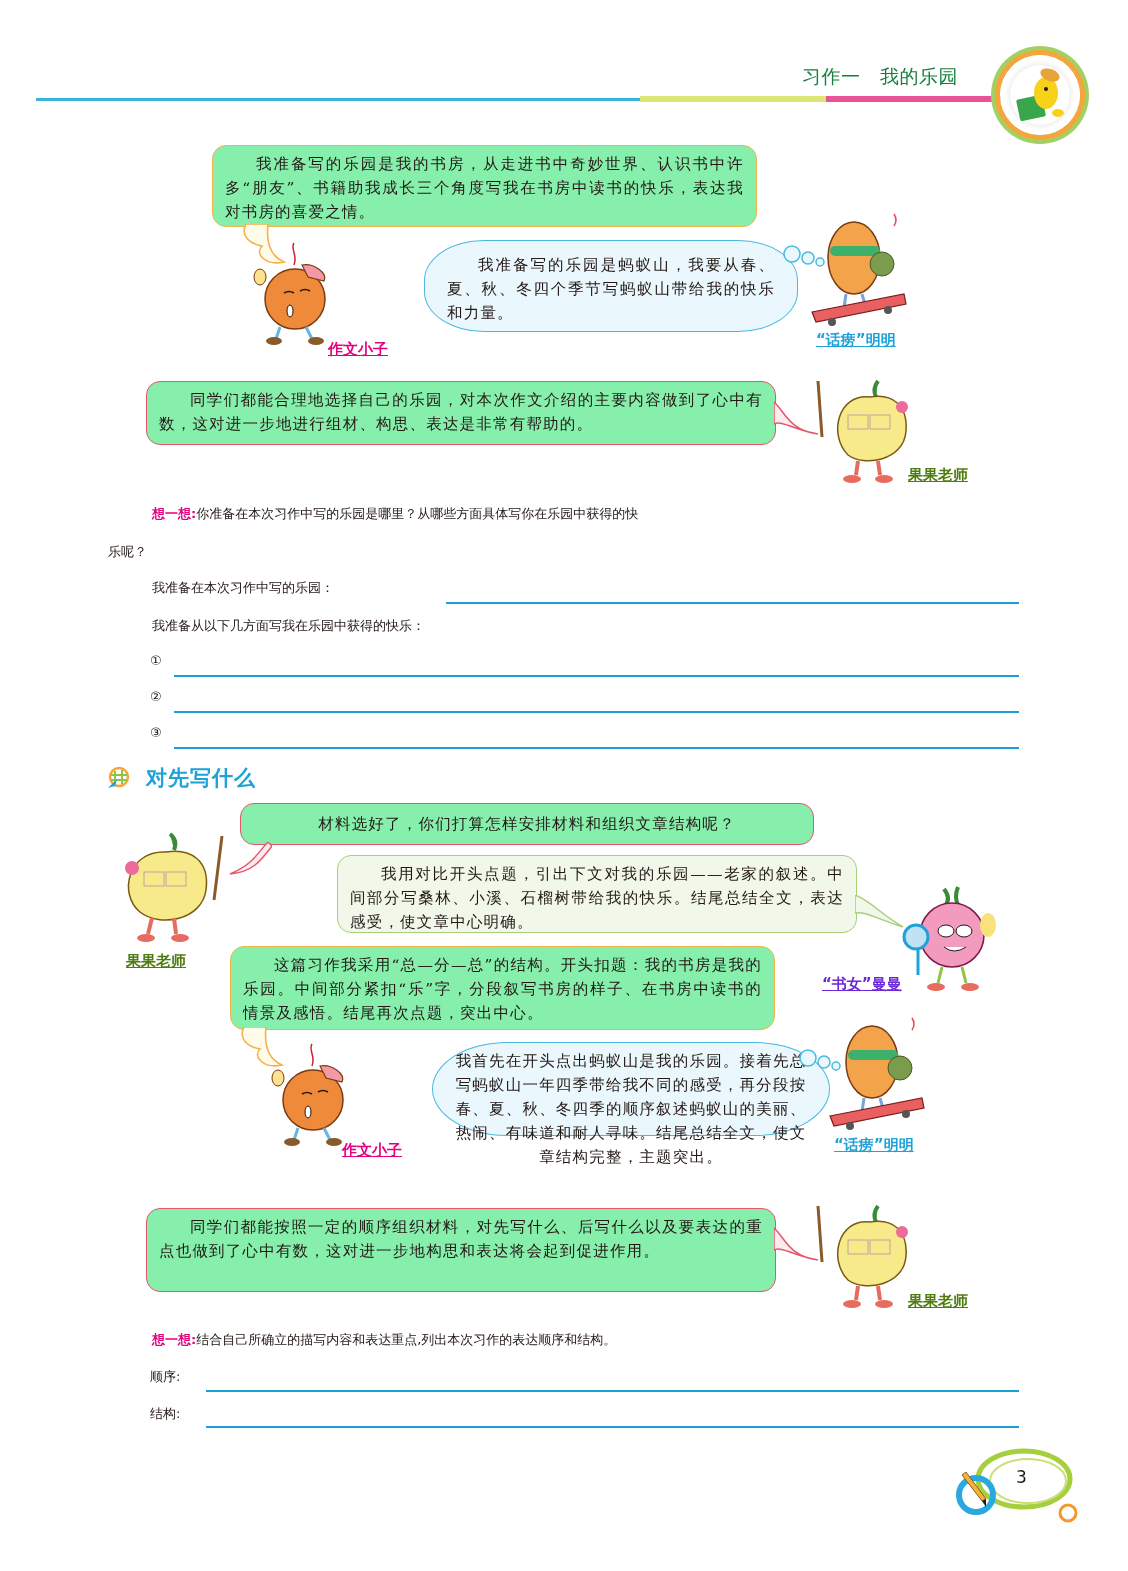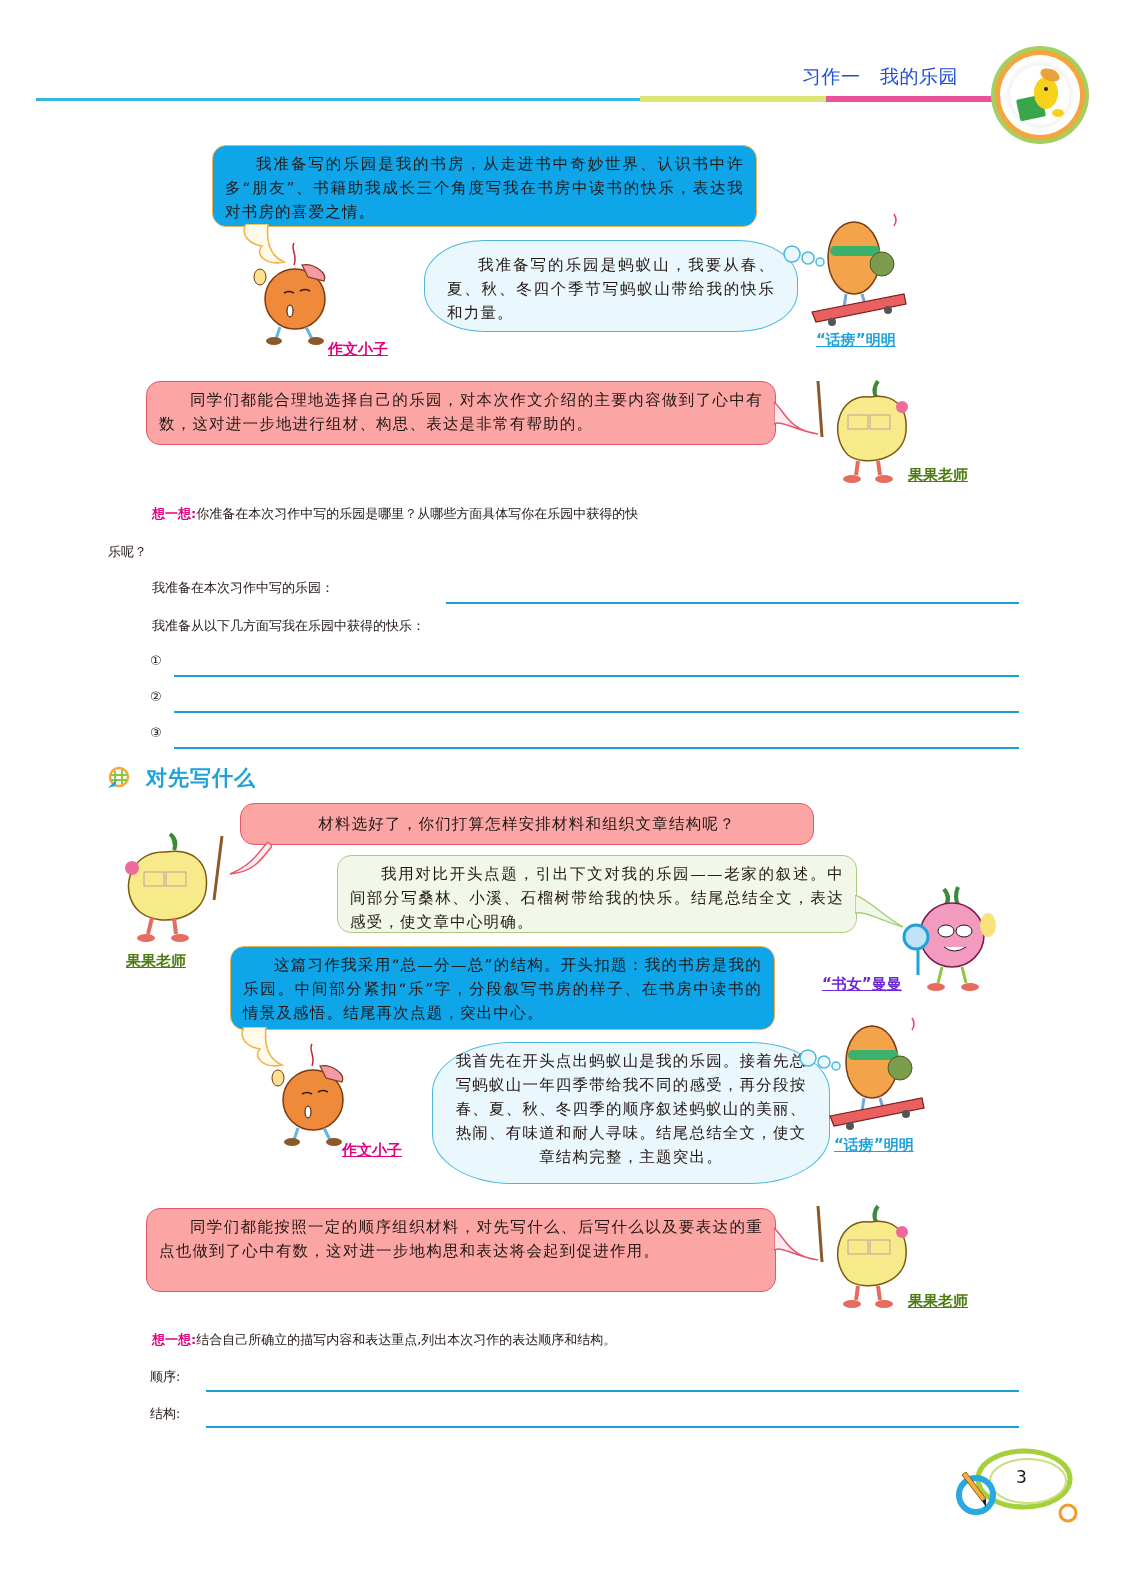--- a/index.html
+++ b/index.html
@@ -2,35 +2,35 @@
 <html><head>
 <meta charset="utf-8">
 <style>
   html, body { margin: 0; padding: 0; background: #ffffff; }
   body { width: 1128px; height: 1571px; position: relative; overflow: hidden;
          font-family: "DejaVu Serif", "Liberation Serif", serif; color: #231815; }
   .abs { position: absolute; }
 
   
   .hdr-title { position: absolute; top: 64px; left: 802px; font-family: "DejaVu Sans", "Liberation Sans", sans-serif;
-               font-size: 19px; color: #1d4ed8; letter-spacing: 0.5px; white-space: pre; }
+               font-size: 19px; color: #15803d; letter-spacing: 0.5px; white-space: pre; }
   .hdr-line-blue { position: absolute; top: 98px; left: 36px; width: 606px; height: 3px; background: #36b4d9; }
   .hdr-line-green { position: absolute; top: 96px; left: 640px; width: 186px; height: 6px; background: #dde675; }
   .hdr-line-pink { position: absolute; top: 96px; left: 826px; width: 178px; height: 6px; background: #ea5297; }
   .hdr-badge { position: absolute; top: 55px; left: 1000px; width: 80px; height: 80px; border-radius: 50%;
                background: radial-gradient(circle, #ffffff 52%, #f2f2f2 53%, #fff 62%);
                box-shadow: 0 0 0 5px #f4a63d, 0 0 0 9px #a3d063; }
   .hdr-badge svg { width: 80px; height: 80px; }
 
   
   .bubble { position: absolute; box-sizing: border-box; border-radius: 14px; border: 1.6px solid;
             font-size: 15.5px; line-height: 24px; padding: 6px 12px; text-align: justify; letter-spacing: 1.2px; }
-  .b-yellow { background: #0ea5e9; border-color: #f2b24a; }
+  .b-yellow { background: #86efac; border-color: #f2b24a; }
   .b-blue { background: #eaf7fc; border-color: #49b9df; border-radius: 60px / 40px; }
-  .b-pink { background: #fca5a5; border-color: #e5576d; }
+  .b-pink { background: #86efac; border-color: #e5576d; }
   .b-green { background: #f1f8ea; border-color: #a7cf78; }
   .indent { text-indent: 2em; }
 
   .tail { position: absolute; }
 
   
   .char { position: absolute; }
   .char-name { position: absolute; font-family: "DejaVu Sans", "Liberation Sans", sans-serif;
                font-size: 15px; font-weight: bold; white-space: nowrap; text-decoration: underline; }
   .name-magenta { color: #e4007f; }
@@ -220,21 +220,21 @@
     <path d="M34 58 q5 -3 10 0 M50 56 q5 -3 10 0" stroke="#231815" stroke-width="1.5" fill="none"></path>
     <ellipse cx="40" cy="76" rx="3" ry="6" fill="#fff" stroke="#231815"></ellipse>
     <ellipse cx="10" cy="42" rx="6" ry="8" fill="#fbe28e" stroke="#7a3a12"></ellipse>
     <path d="M30 92 L 26 104 M 56 92 L 62 104" stroke="#66b6e0" stroke-width="3"></path>
     <ellipse cx="24" cy="106" rx="8" ry="4" fill="#8b5a2b"></ellipse>
       <ellipse cx="66" cy="106" rx="8" ry="4" fill="#8b5a2b"></ellipse>
   </svg>
 </div>
 <div class="char-name name-magenta" style="left:342px; top:1141px;">作文小子</div>
 
-<div class="bubble b-blue" style="left:432px; top:1042px; width:398px; height:142px; padding:6px 22px; text-align:center; border-radius:80px / 50px;">
+<div class="bubble b-blue" style="left:432px; top:1042px; width:398px; height:94px; padding:6px 22px; text-align:center; border-radius:80px / 50px;">
   <span>我首先在开头点出蚂蚁山是我的乐园。接着先总写蚂蚁山一年四季带给我不同的感受，再分段按春、夏、秋、冬四季的顺序叙述蚂蚁山的美丽、热闹、有味道和耐人寻味。结尾总结全文，使文章结构完整，主题突出。</span>
 </div>
 <svg class="tail" style="left:798px; top:1046px;" width="44" height="28" viewBox="0 0 44 28">
   <circle cx="10" cy="12" r="8" fill="#eaf7fc" stroke="#49b9df" stroke-width="1.5"></circle>
   <circle cx="26" cy="16" r="6" fill="#eaf7fc" stroke="#49b9df" stroke-width="1.5"></circle>
   <circle cx="38" cy="20" r="4" fill="#eaf7fc" stroke="#49b9df" stroke-width="1.5"></circle>
 </svg>
 
 <div class="char" style="left:826px; top:1012px; width:100px; height:120px;">
   <svg width="100" height="120" viewBox="0 0 100 120">

